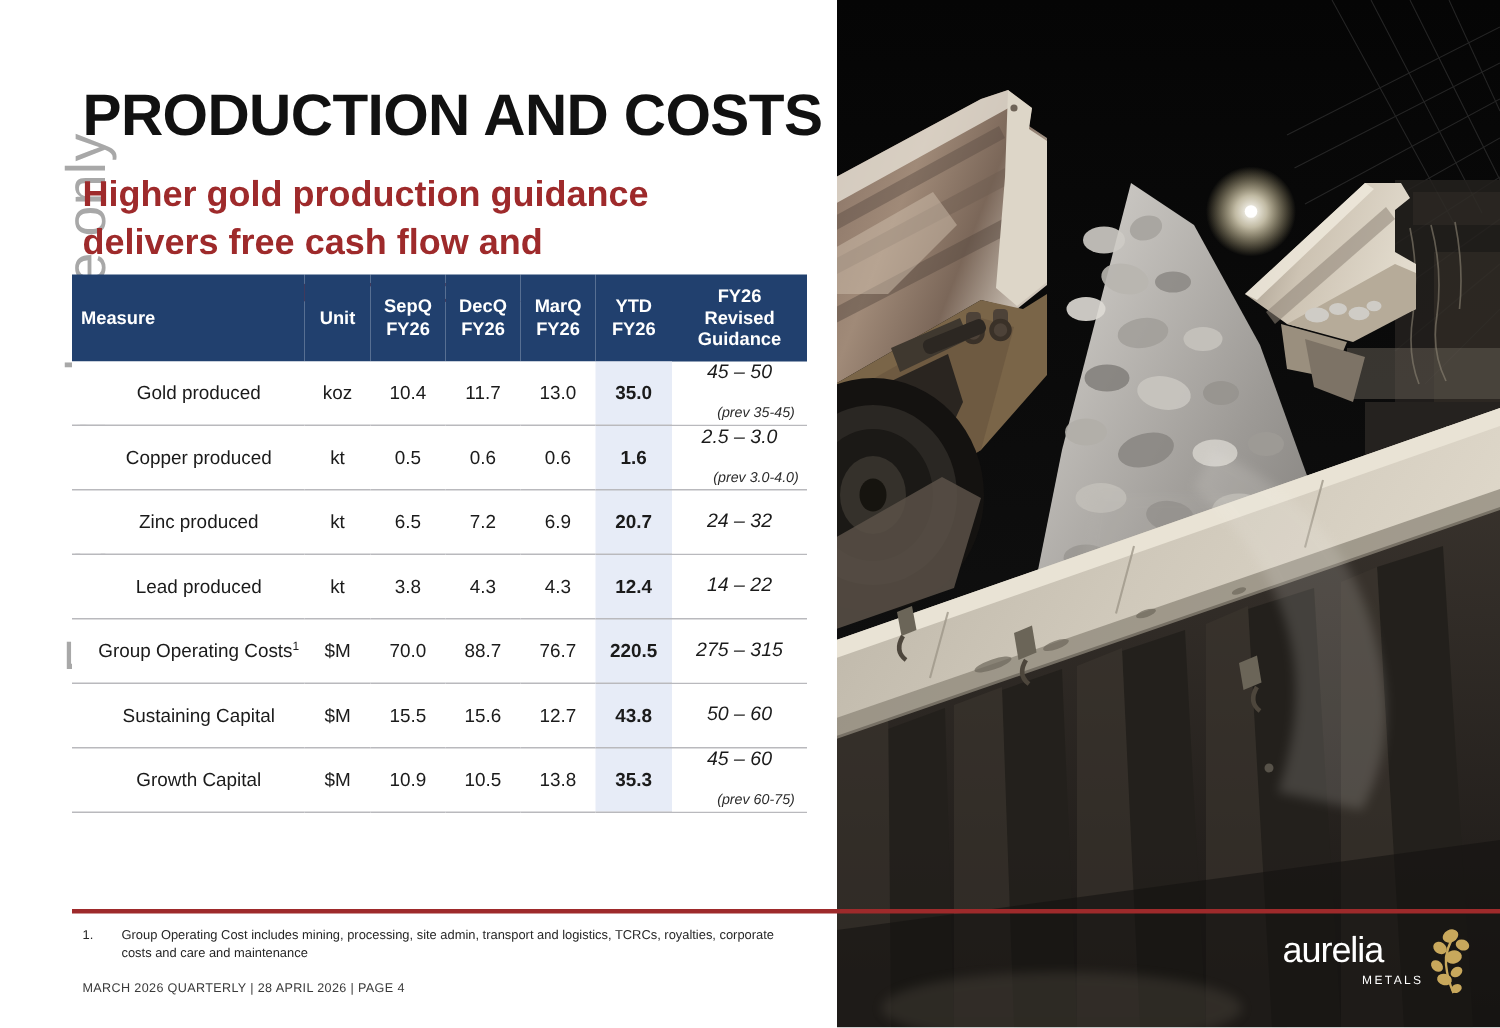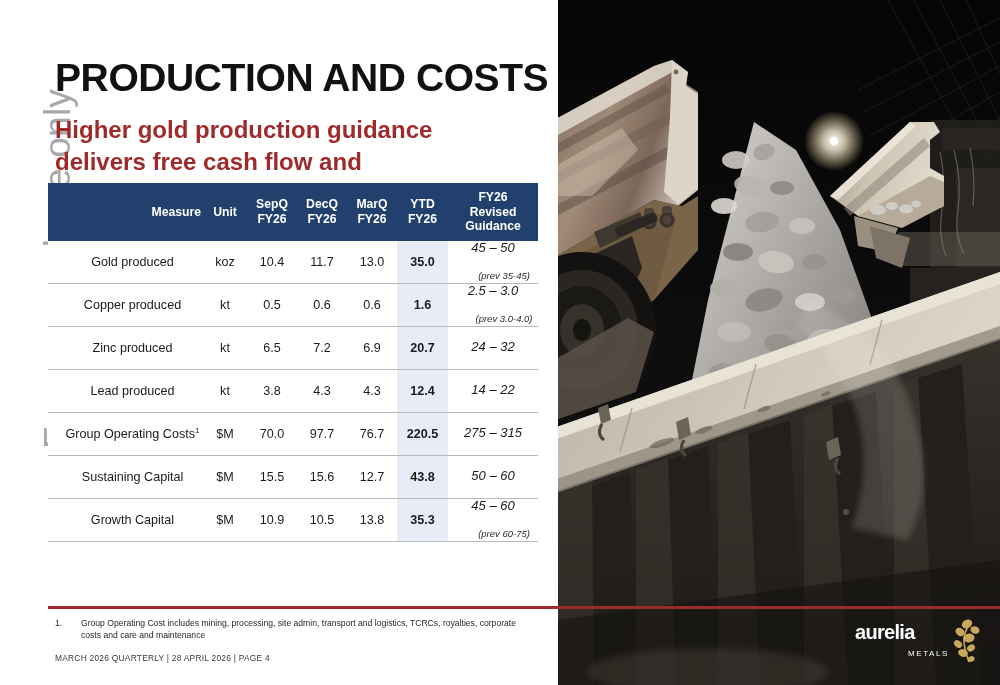--- a/index.html
+++ b/index.html
@@ -73,22 +73,22 @@
     background: #21406e;
     color: #ffffff;
     font-size: 12.2px;
     font-weight: bold;
     line-height: 1.2;
     padding: 7px 2px;
     vertical-align: middle;
     text-align: center;
   }
   table.prod-table th.measure-h {
-    text-align: right;
-    padding-left: 24px;
+    text-align: left;
+    padding-left: 6px;
   }
   table.prod-table td {
     font-size: 12.6px;
     color: #1b1b1b;
     text-align: center;
     padding: 0;
     height: 42px;
     vertical-align: middle;
     border-bottom: 1.1px solid #b9b9bd;
     background: #ffffff;
@@ -172,21 +172,21 @@
     background: #0a0a0a;
   }
   .photo svg { display: block; }
   .logo {
     position: absolute;
     left: 855px; top: 622px;
     width: 130px; height: 44px;
   }
   .logo-word {
     position: absolute; left: 0; top: 0;
-    font-size: 20px; font-weight: bold;
+    font-size: 24px; font-weight: normal;
     color: #ffffff; letter-spacing: -0.7px;
     line-height: 1;
   }
   .logo-sub {
     position: absolute; left: 41px; top: 27px;
     font-size: 8px; color: #ffffff;
     letter-spacing: 1.6px;
     padding-left: 12px;
   }
   .logo-mark { position: absolute; left: 92px; top: -4px; }
@@ -276,21 +276,21 @@
               <td>3.8</td>
               <td>4.3</td>
               <td>4.3</td>
               <td class="ytd">12.4</td>
               <td class="guide"><span>14 – 22</span></td>
             </tr>
             <tr class="data-row">
               <td class="measure">Group Operating Costs<sup class="fn">1</sup></td>
               <td>$M</td>
               <td>70.0</td>
-              <td>97.7</td>
+              <td>88.7</td>
               <td>76.7</td>
               <td class="ytd">220.5</td>
               <td class="guide"><span>275 – 315</span></td>
             </tr>
             <tr class="data-row">
               <td class="measure">Sustaining Capital</td>
               <td>$M</td>
               <td>15.5</td>
               <td>15.6</td>
               <td>12.7</td>

